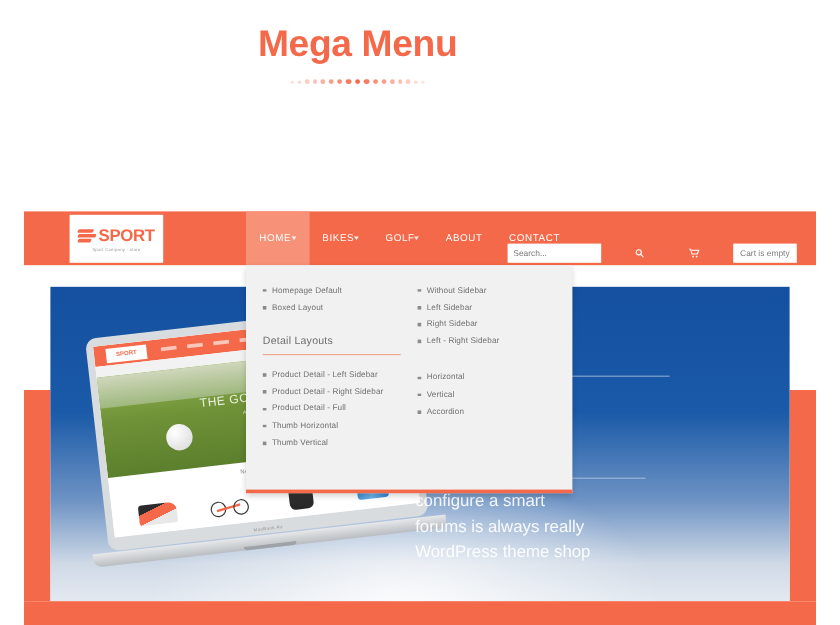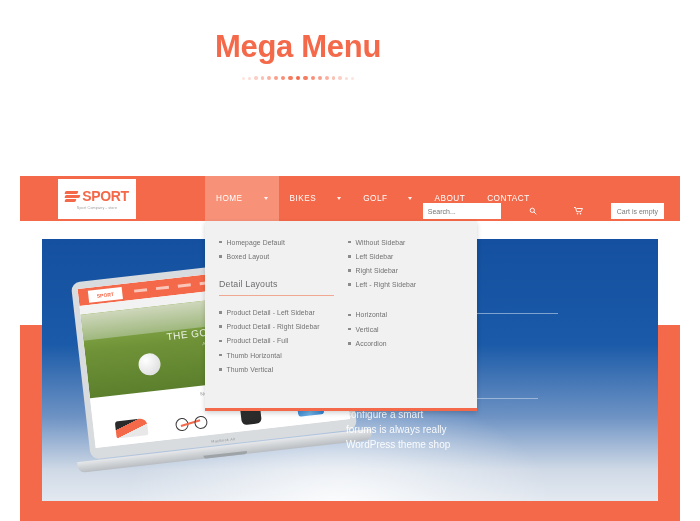--- a/index.html
+++ b/index.html
@@ -6,21 +6,21 @@
   html, body {
     width: 700px; height: 521px;
     background: #ffffff;
     font-family: "Liberation Sans", sans-serif;
     overflow: hidden;
   }
 
   
   .intro {
     width: 596px;
-    padding-top: 30px;
+    padding-top: 20px;
     text-align: center;
     background: #ffffff;
   }
   .page-title {
     font-size: 31px;
     font-weight: bold;
     color: #f4694a;
     letter-spacing: -0.3px;
     line-height: 1.1;
   }
@@ -115,21 +115,21 @@
   .nav {
     position: absolute;
     left: 185px; top: 0;
     height: 45px;
     display: flex;
     align-items: stretch;
   }
   .nav-item {
     display: flex;
     align-items: center;
-    gap: 21px;
+    gap: 0;
     padding: 0 11px;
     font-size: 8.2px;
     letter-spacing: 0.5px;
     color: #ffffff;
     white-space: nowrap;
   }
   .nav-item.active { background: #f79178; }
   .caret {
     width: 0; height: 0;
     border-left: 2.6px solid transparent;
@@ -358,21 +358,21 @@
     border-bottom: 2.2px solid transparent;
     border-left: 3.2px solid #2a63a8;
     margin-left: 1px;
   }
   .hero-rule2 {
     margin: 26px 0 8px;
     width: 192px; height: 1px;
     background: rgba(255,255,255,.40);
   }
   .hero-note {
-    font-size: 10px;
+    font-size: 14px;
     line-height: 1.5;
     color: rgba(255,255,255,.92);
   }
 
   
   .mega {
     position: absolute;
     left: 185px; top: 45px;
     width: 272px;
     background: #f1f1f1;

